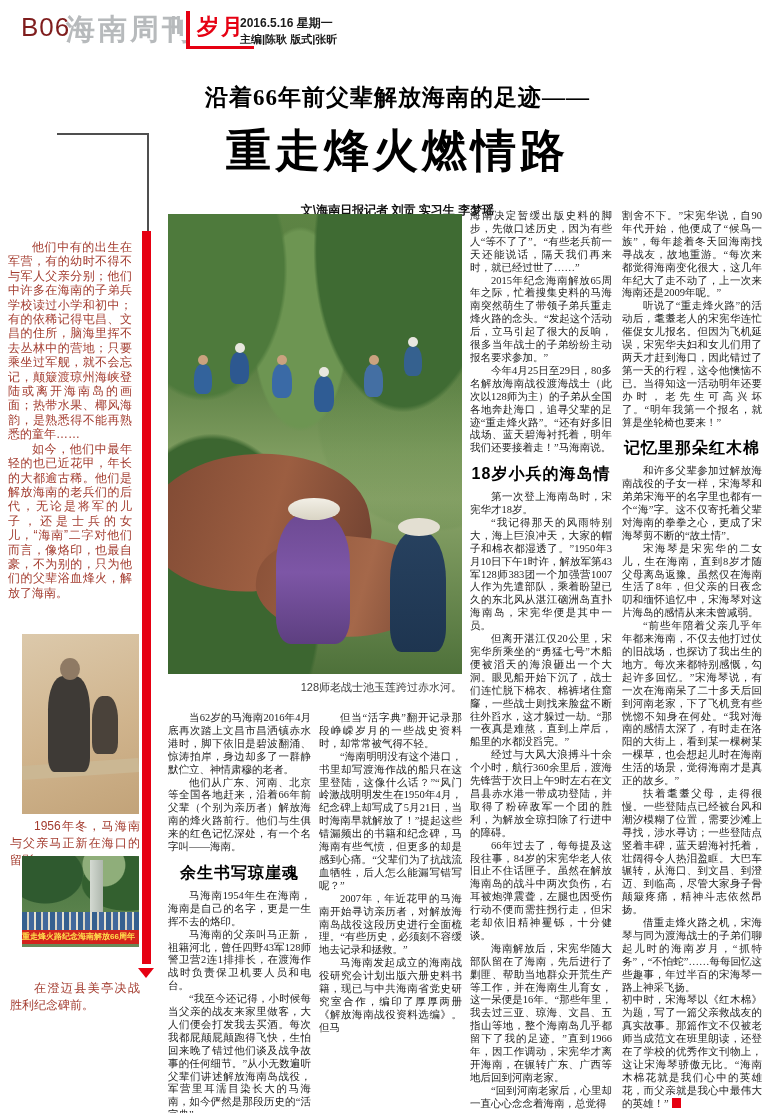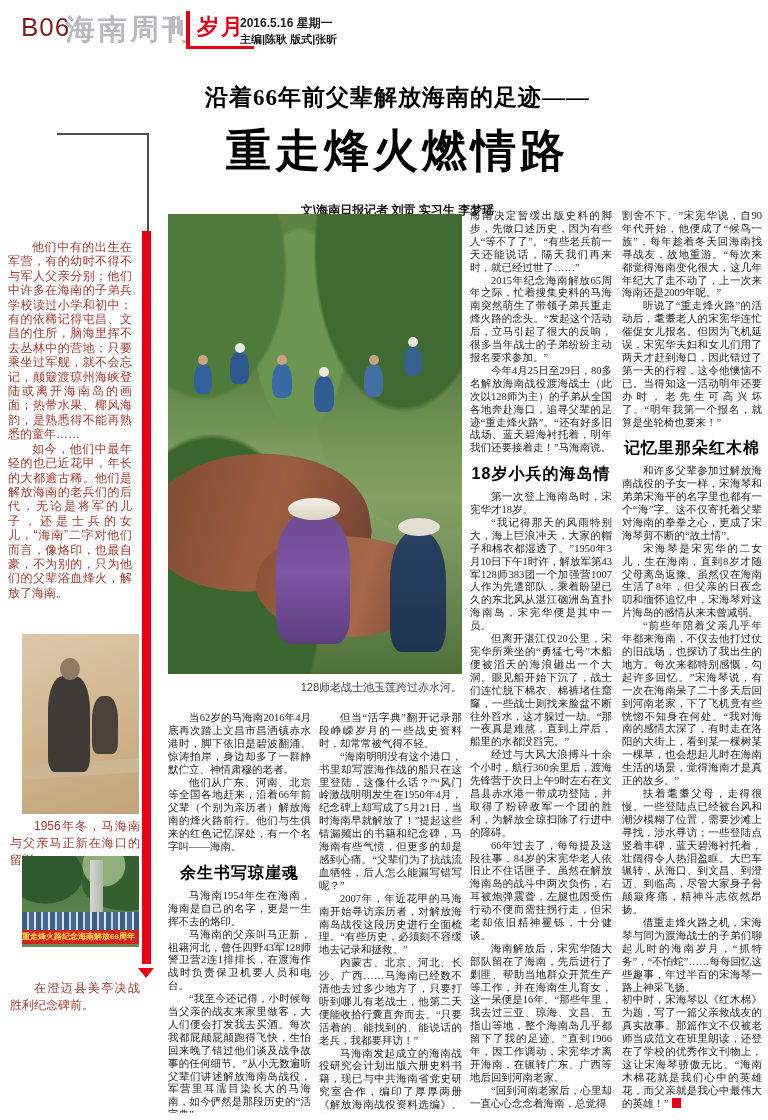--- a/index.html
+++ b/index.html
@@ -191,21 +191,20 @@
       <p class="p">他们从广东、河南、北京等全国各地赶来，沿着66年前父辈（个别为亲历者）解放海南的烽火路前行。他们与生俱来的红色记忆深处，有一个名字叫——海南。</p>
       <h3 class="h">余生书写琼崖魂</h3>
       <p class="p">马海南1954年生在海南，海南是自己的名字，更是一生挥不去的烙印。</p>
       <p class="p">马海南的父亲叫马正新，祖籍河北，曾任四野43军128师警卫营2连1排排长，在渡海作战时负责保卫机要人员和电台。</p>
       <p class="p">“我至今还记得，小时候每当父亲的战友来家里做客，大人们便会打发我去买酒。每次我都屁颠屁颠跑得飞快，生怕回来晚了错过他们谈及战争故事的任何细节。”从小无数遍听父辈们讲述解放海南岛战役，军营里耳濡目染长大的马海南，如今俨然是那段历史的“活字典”。</p>
     </div>
   <div class="col col2">
       <p class="p">但当“活字典”翻开记录那段峥嵘岁月的一些战史资料时，却常常被气得不轻。</p>
       <p class="p">“海南明明没有这个港口，书里却写渡海作战的船只在这里登陆，这像什么话？”“风门岭激战明明发生在1950年4月，纪念碑上却写成了5月21日，当时海南早就解放了！”提起这些错漏频出的书籍和纪念碑，马海南有些气愤，但更多的却是感到心痛。“父辈们为了抗战流血牺牲，后人怎么能漏写错写呢？”</p>
       <p class="p">2007年，年近花甲的马海南开始寻访亲历者，对解放海南岛战役这段历史进行全面梳理。“有些历史，必须刻不容缓地去记录和拯救。”</p>
-      <p class="p">内蒙古、北京、河北、长沙、广西……马海南已经数不清他去过多少地方了，只要打听到哪儿有老战士，他第二天便能收拾行囊直奔而去。“只要活着的、能找到的、能说话的老兵，我都要拜访！”</p>
       <p class="p">马海南发起成立的海南战役研究会计划出版六册史料书籍，现已与中共海南省党史研究室合作，编印了厚厚两册《解放海南战役资料选编》。但马</p>
     </div>
   <div class="col col3">
       <p class="pc">海南决定暂缓出版史料的脚步，先做口述历史，因为有些人“等不了了”。“有些老兵前一天还能说话，隔天我们再来时，就已经过世了……”</p>
       <p class="p">2015年纪念海南解放65周年之际，忙着搜集史料的马海南突然萌生了带领子弟兵重走烽火路的念头。“发起这个活动后，立马引起了很大的反响，很多当年战士的子弟纷纷主动报名要求参加。”</p>
       <p class="p">今年4月25日至29日，80多名解放海南战役渡海战士（此次以128师为主）的子弟从全国各地奔赴海口，追寻父辈的足迹“重走烽火路”。“还有好多旧战场、蓝天碧海衬托着，明年我们还要接着走！”马海南说。</p>
       <h3 class="h">18岁小兵的海岛情</h3>
       <p class="p">第一次登上海南岛时，宋宪华才18岁。</p>
       <p class="p">“我记得那天的风雨特别大，海上巨浪冲天，大家的帽子和棉衣都湿透了。”1950年3月10日下午1时许，解放军第43军128师383团一个加强营1007人作为先遣部队，乘着盼望已久的东北风从湛江硇洲岛直扑海南岛，宋宪华便是其中一员。</p>
       <p class="p">但离开湛江仅20公里，宋宪华所乘坐的“勇猛七号”木船便被滔天的海浪砸出一个大洞。眼见船开始下沉了，战士们连忙脱下棉衣、棉裤堵住窟窿，一些战士则找来脸盆不断往外舀水，这才躲过一劫。“那一夜真是难熬，直到上岸后，船里的水都没舀完。”</p>

